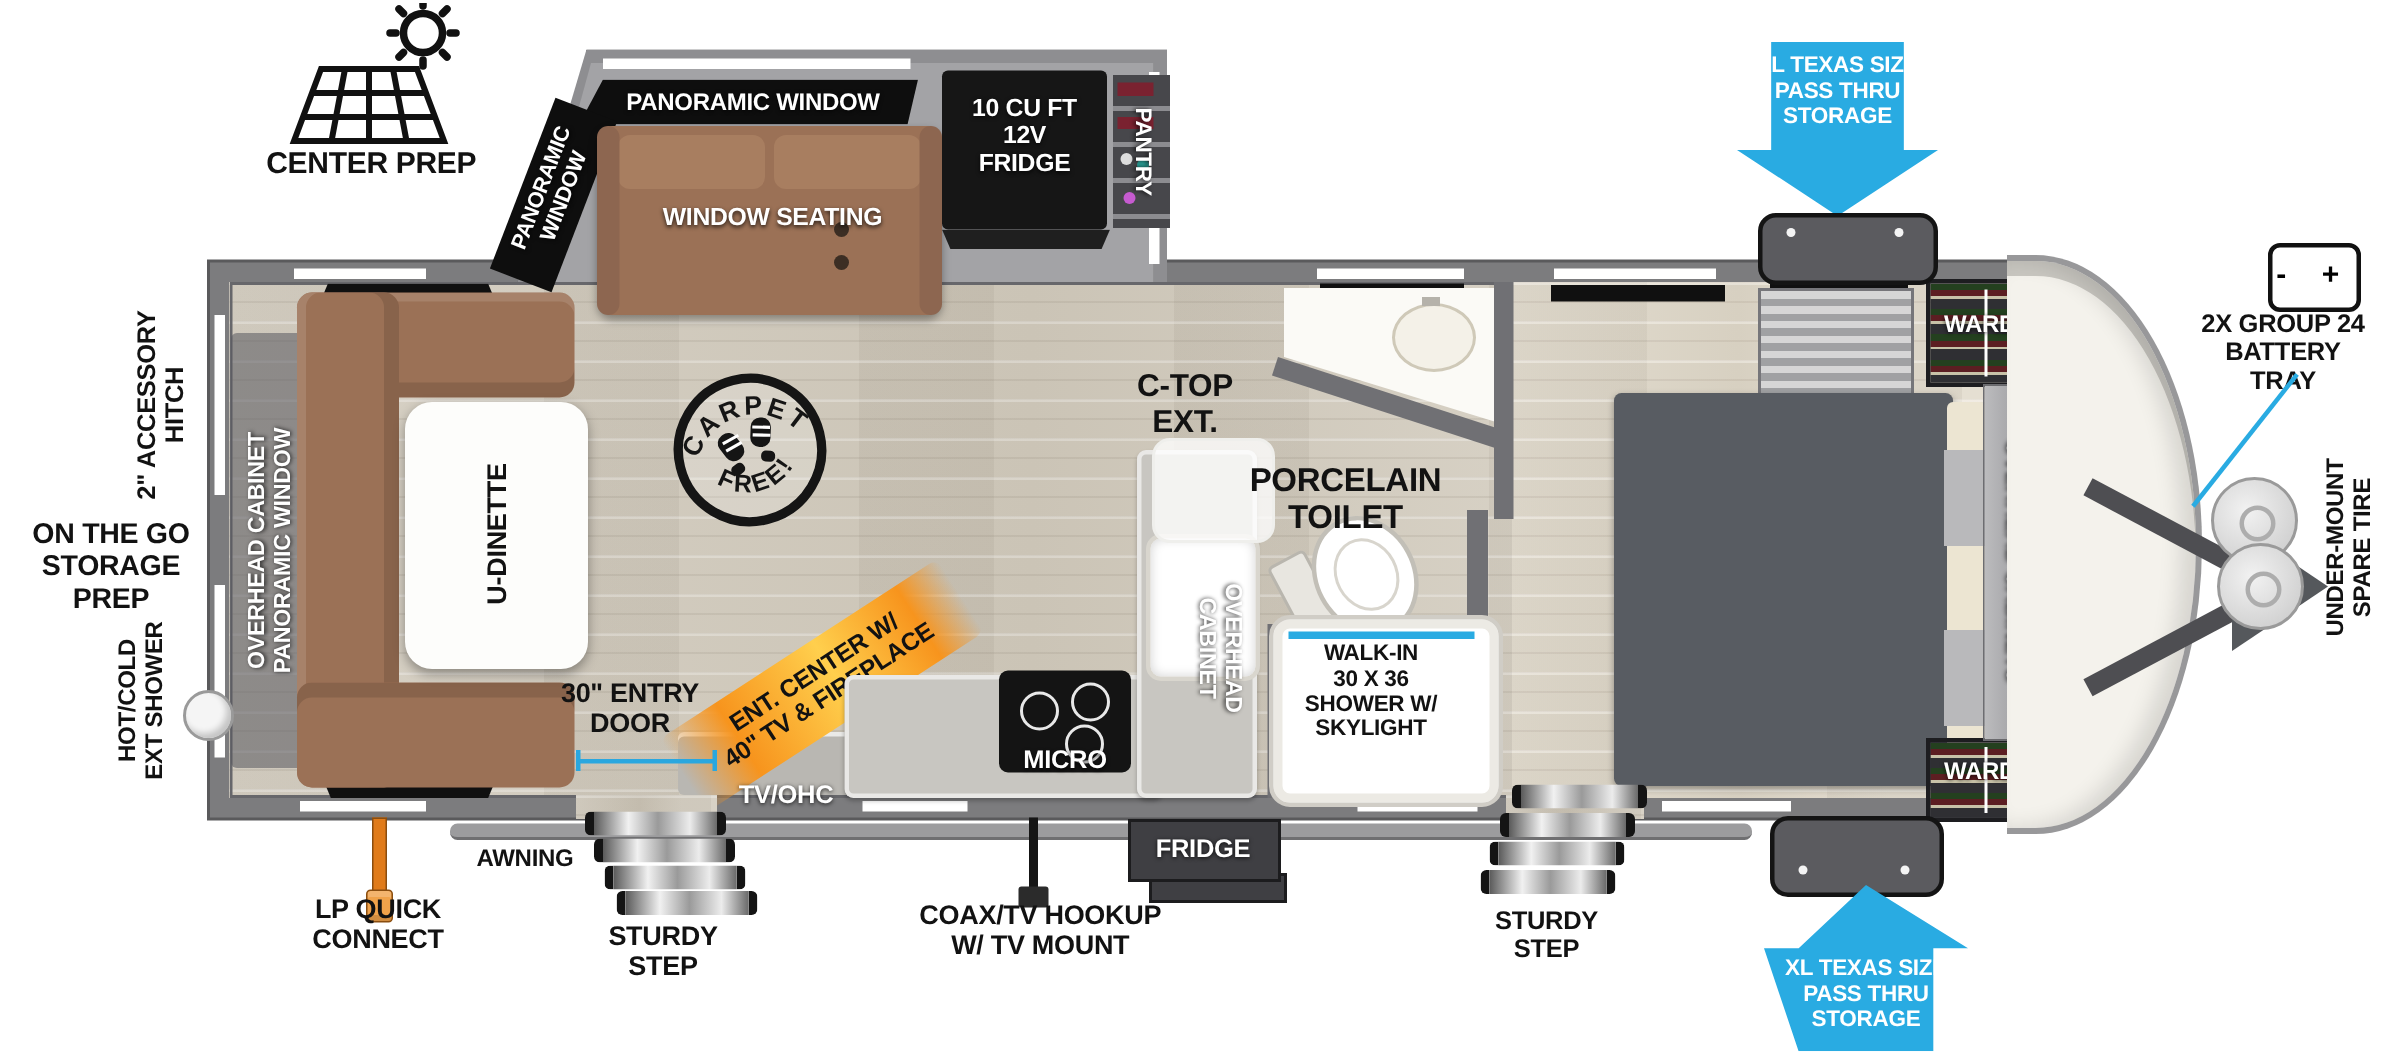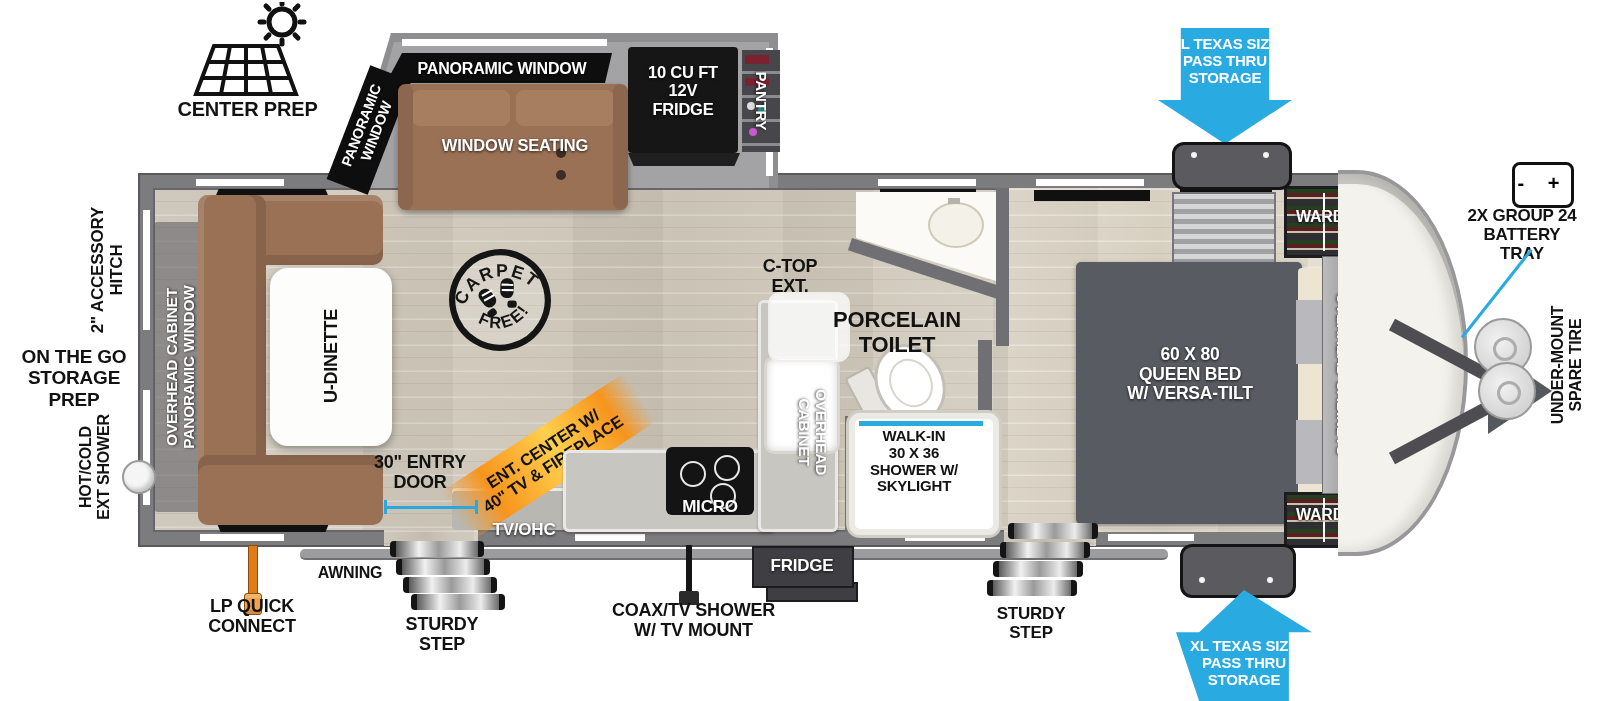--- a/index.html
+++ b/index.html
@@ -136,21 +136,21 @@
   <div class="counter" style="left:563px;top:450px;width:212px;height:82px"></div>
   <div class="counter" style="left:758px;top:300px;width:80px;height:232px"></div>
   <div class="a" style="left:666px;top:447px;width:88px;height:68px;background:#141414;border-radius:6px">
     <div class="a" style="left:14px;top:14px;width:22px;height:22px;border:2px solid #e8e8e8;border-radius:50%"></div>
     <div class="a" style="left:48px;top:8px;width:22px;height:22px;border:2px solid #e8e8e8;border-radius:50%"></div>
     <div class="a" style="left:44px;top:36px;width:22px;height:22px;border:2px solid #e8e8e8;border-radius:50%"></div>
   </div>
   <div class="lbl w" style="left:662px;top:497px;width:96px;font-size:17px">MICRO</div>
   <div class="a" style="left:764px;top:356px;width:70px;height:92px;background:#fff;border:3px solid #d9d6ce;border-radius:10px;box-shadow:inset 0 0 8px rgba(0,0,0,.18)"></div>
   <div class="a" style="left:768px;top:292px;width:78px;height:66px;background:rgba(255,255,255,.78);border:2px solid #efefec;border-radius:12px"></div>
-  <div class="lbl" style="left:742px;top:256px;width:96px;font-size:18px">C-TOP
+  <div class="lbl" style="left:742px;top:246px;width:96px;font-size:21px">C-TOP
 EXT.</div>
   <div class="lbl w" style="left:737px;top:414px;width:150px;height:36px;transform:rotate(90deg);font-size:15.5px">OVERHEAD
 CABINET</div>
 
   <div class="a" style="left:856px;top:192px;width:150px;height:100px;background:#fbfaf6;
               clip-path:polygon(0 0,100% 0,100% 92%,0 46%);filter:drop-shadow(0 2px 2px rgba(0,0,0,.3))"></div>
   <div class="a" style="left:928px;top:202px;width:52px;height:42px;border-radius:50%;background:#f4f1e8;border:2px solid #cfc9b8"></div>
   <div class="a" style="left:948px;top:198px;width:12px;height:6px;background:#b5b2aa"></div>
   <div class="a" style="left:852px;top:238px;width:158px;height:13px;background:#707074;transform:rotate(18deg);transform-origin:0 0"></div>
   <div class="a" style="left:996px;top:188px;width:13px;height:158px;background:#707074"></div>
@@ -169,23 +169,20 @@
     <div class="a" style="left:10px;top:8px;width:124px;height:5px;background:#29abe2"></div>
   </div>
   <div class="lbl" style="left:850px;top:428px;width:128px;font-size:15px">WALK-IN
 30 X 36
 SHOWER W/
 SKYLIGHT</div>
 
   <div class="a" style="left:1172px;top:192px;width:100px;height:68px;border:2px solid #76767a;
               background:repeating-linear-gradient(180deg,#d6d6d6 0 5px,#a0a1a3 5px 10px)"></div>
   <div class="a" style="left:1076px;top:262px;width:226px;height:262px;background:#585c62;border-radius:5px;box-shadow:0 2px 5px rgba(0,0,0,.35);display:flex;align-items:center;justify-content:center"></div>
-  <div class="lbl w" style="left:1084px;top:345px;width:212px;font-size:17.5px">60 X  80
-QUEEN BED
-W/ VERSA-TILT</div>
   <div class="a" style="left:1298px;top:268px;width:26px;height:250px;background:#ece5d2;border-radius:4px"></div>
   <div class="a" style="left:1296px;top:300px;width:28px;height:64px;background:#b9b9bb"></div>
   <div class="a" style="left:1296px;top:420px;width:28px;height:64px;background:#b9b9bb"></div>
 
   <div class="ward" style="left:1284px;top:186px;width:72px;height:66px">
     <div class="rod"></div>
   </div>
   <div class="lbl w" style="left:1284px;top:208px;width:72px;font-size:16px">WARD</div>
   <div class="ward" style="left:1284px;top:492px;width:72px;height:50px">
     <div class="rod"></div>
@@ -265,21 +262,21 @@
 DOOR</div>
   <div class="tread" style="left:390px;top:541px;width:82px"></div>
   <div class="tread" style="left:396px;top:559px;width:82px"></div>
   <div class="tread" style="left:403px;top:577px;width:82px"></div>
   <div class="tread" style="left:411px;top:594px;width:82px"></div>
   <div class="lbl" style="left:382px;top:614px;width:120px;font-size:18px">STURDY
 STEP</div>
 
   <div class="a" style="left:686px;top:545px;width:6px;height:48px;background:#151515"></div>
   <div class="a" style="left:679px;top:591px;width:20px;height:14px;background:#2b2b2b;border-radius:2px"></div>
-  <div class="lbl" style="left:596px;top:600px;width:195px;font-size:18px">COAX/TV SHOWER
+  <div class="lbl" style="left:596px;top:600px;width:195px;font-size:18px">COAX/TV HOOKUP
 W/ TV MOUNT</div>
 
   <div class="a" style="left:766px;top:582px;width:88px;height:16px;background:#3f3f43;border:2px solid #1c1c1e"></div>
   <div class="a" style="left:752px;top:546px;width:98px;height:38px;background:#3f3f43;border:2px solid #1c1c1e;display:flex;align-items:center;justify-content:center"></div>
   <div class="lbl w" style="left:752px;top:556px;width:100px;font-size:17px">FRIDGE</div>
 
   <div class="a floor" style="left:1004px;top:530px;width:92px;height:16px"></div>
   <div class="tread" style="left:1008px;top:523px;width:78px"></div>
   <div class="tread" style="left:1000px;top:542px;width:78px"></div>
   <div class="tread" style="left:993px;top:561px;width:78px"></div>

